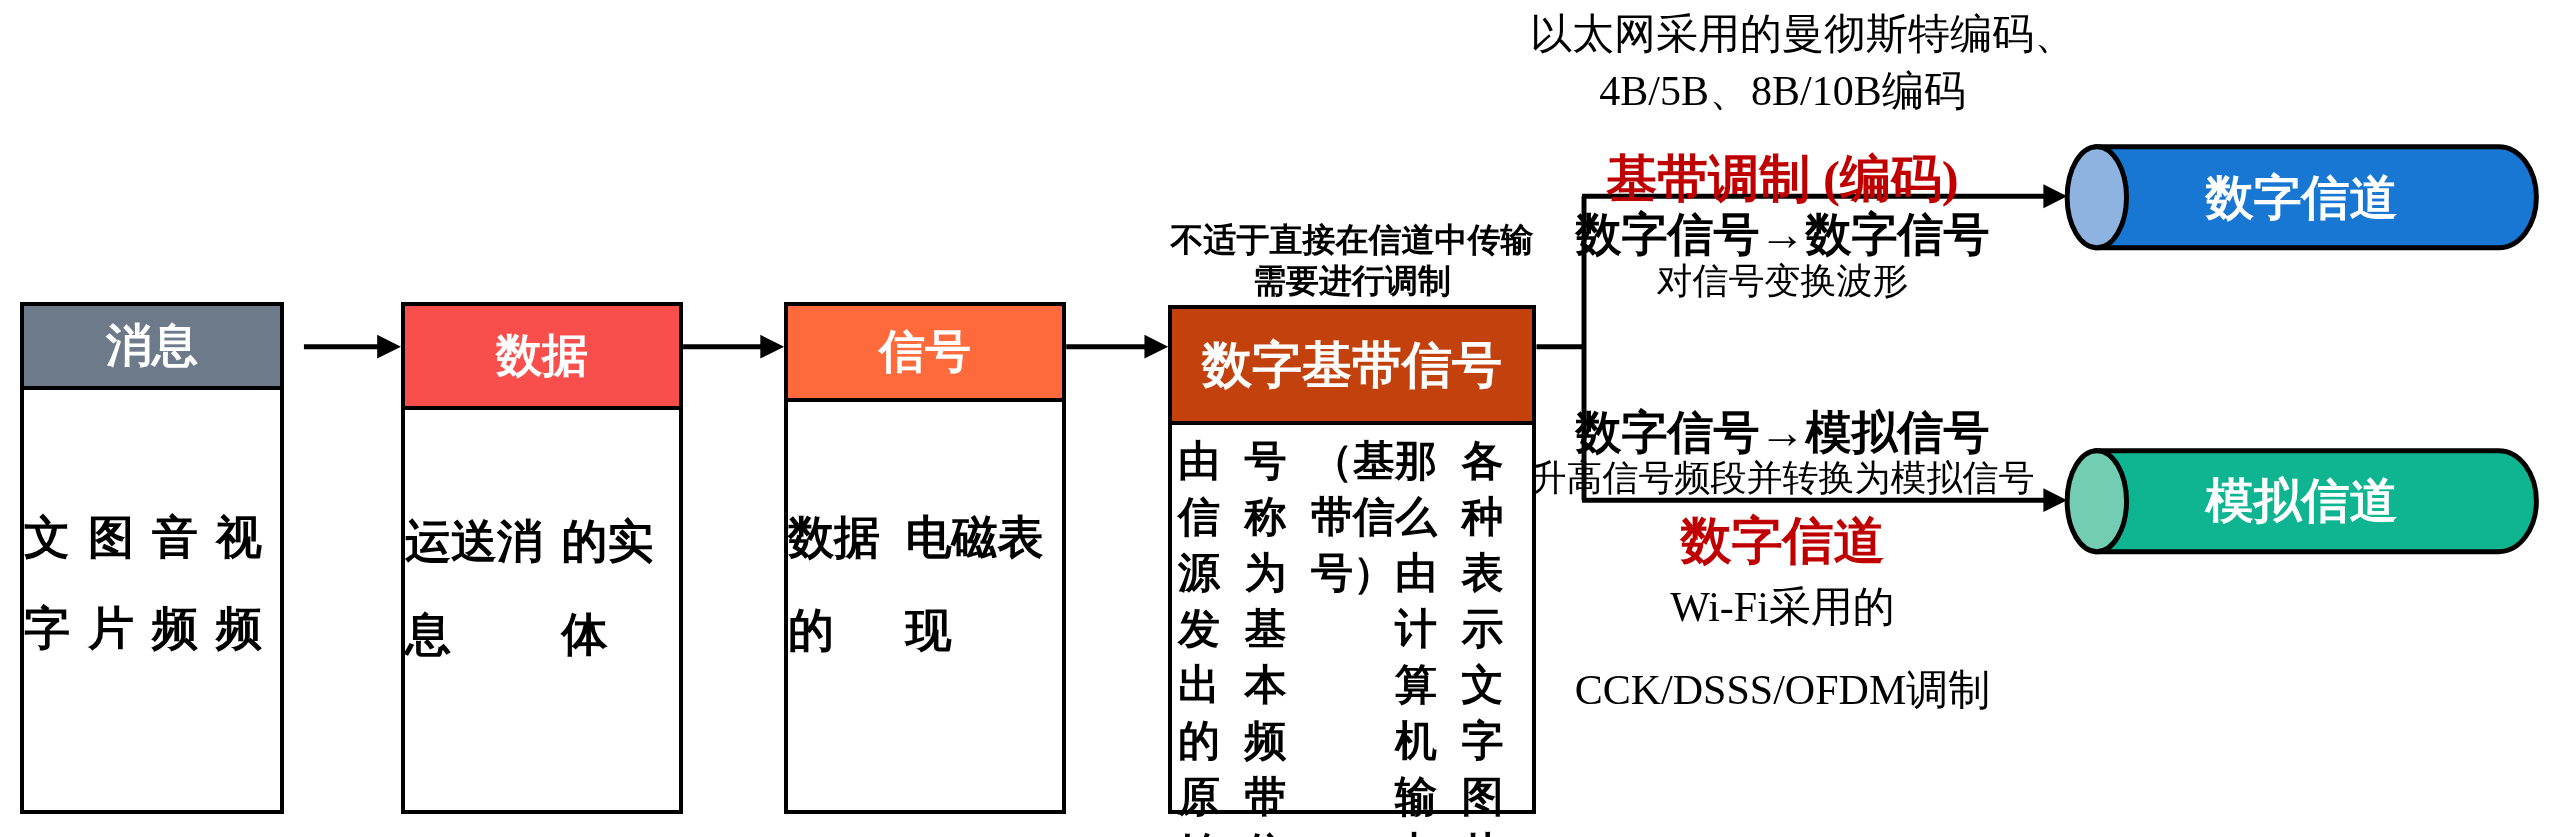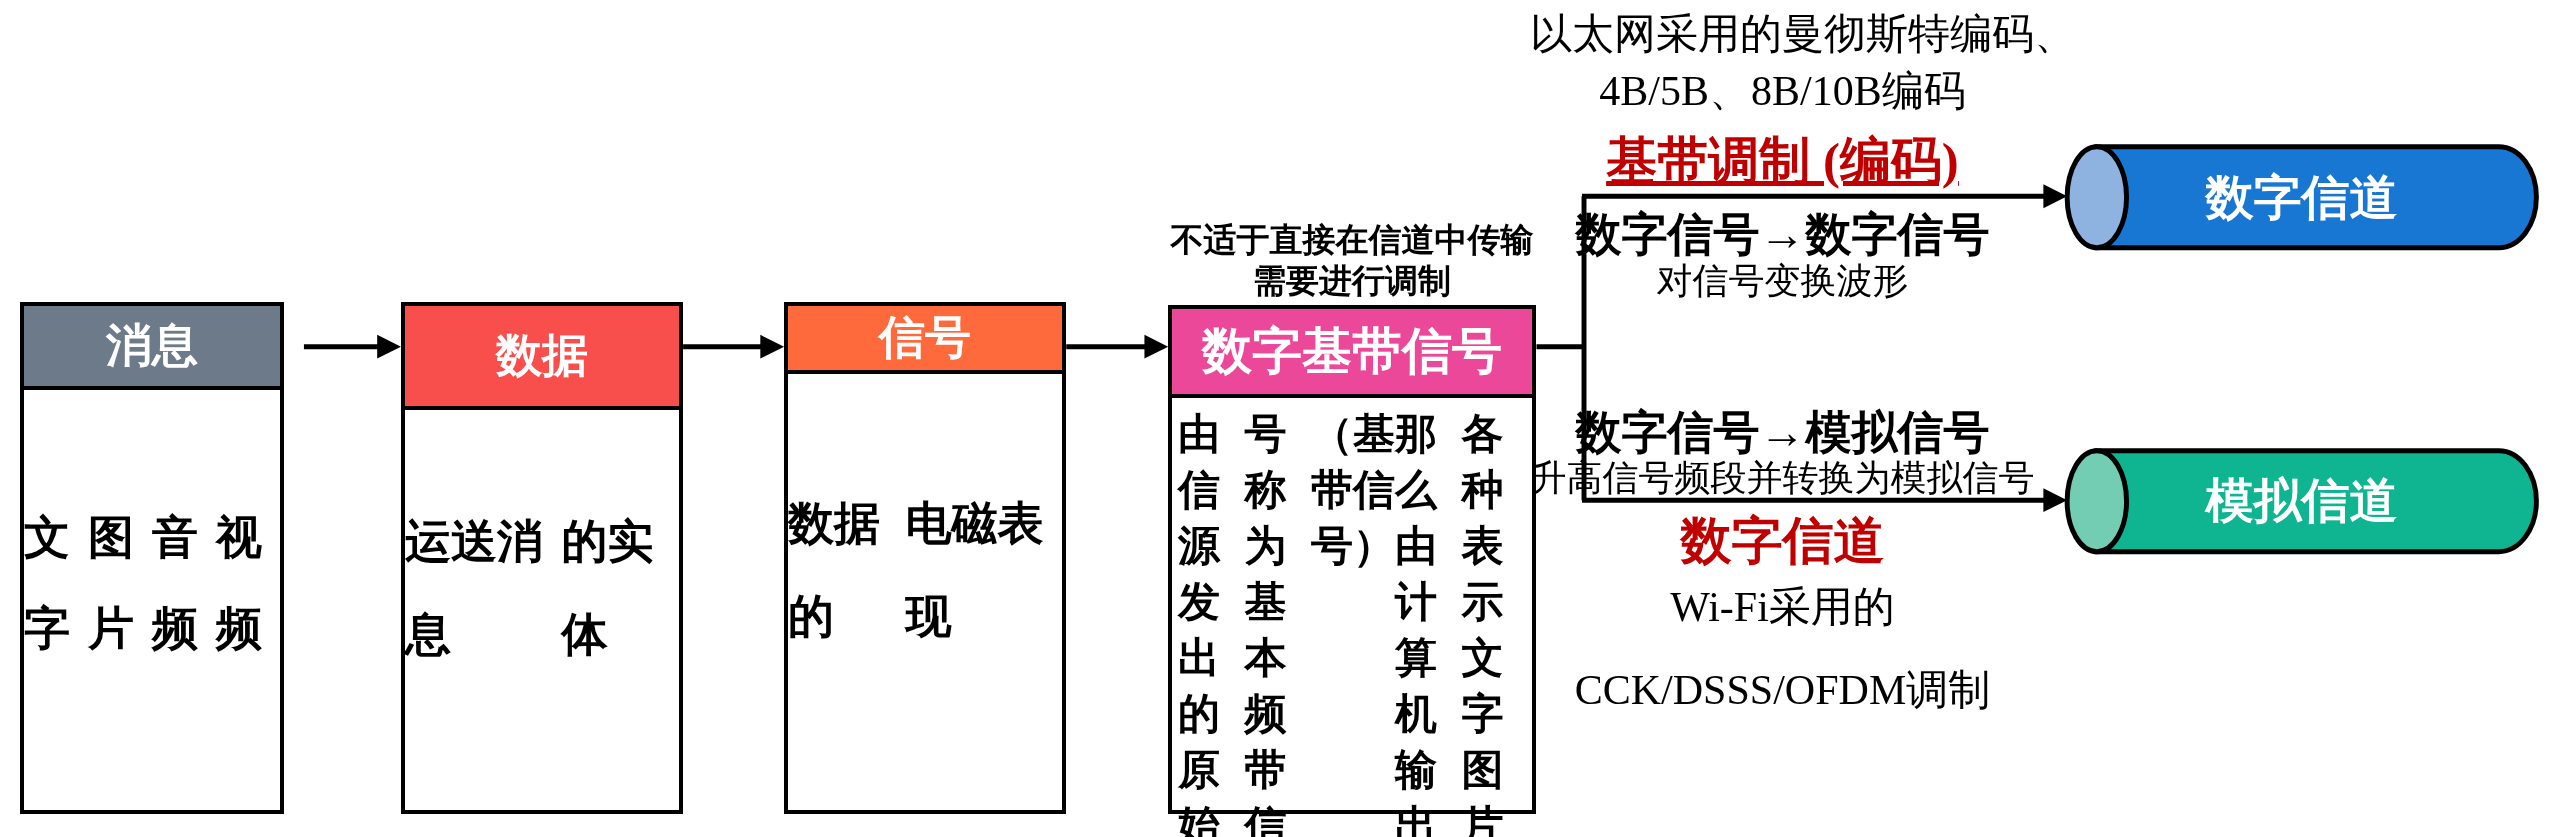--- a/index.html
+++ b/index.html
@@ -22,22 +22,22 @@
   .box-header{
     width:100%;
     display:flex;align-items:center;justify-content:center;
     color:#fff;font-weight:bold;font-size:46px;
     border-bottom:4px solid #000;
     box-sizing:border-box;
     flex:0 0 auto;
   }
   .hdr-gray{background:#6D7A89;height:84px;}
   .hdr-red{background:#F94F4C;height:104px;}
-  .hdr-orange{background:#FE6A3C;height:68px;}
-  .hdr-blue{background:#ec4899;height:89px;font-size:50px;}
+  .hdr-orange{background:#FE6A3C;height:96px;}
+  .hdr-blue{background:#c2410c;height:116px;font-size:50px;}
   .box-body{
     flex:1 1 auto;
     display:flex;
     align-items:center;justify-content:center;
     font-weight:bold;font-size:46px;
   }
   .body-lines-4{line-height:91px;padding-bottom:35px;}
   .body-lines-2{line-height:93px;padding-bottom:45px;}
   .body-long{
     align-items:flex-start;justify-content:flex-start;
@@ -121,21 +121,21 @@
       <div>各种表示文字图片音</div>
 
     </div>
   </div>
 
   <div class="note" style="top:218px;">不适于直接在信道中传输</div>
   <div class="note" style="top:259px;">需要进行调制</div>
 
   <div class="ann ann-big" style="top:6px;">以太网采用的曼彻斯特编码、</div>
   <div class="ann ann-big" style="top:63px;">4B/5B、8B/10B编码</div>
-  <div class="ann ann-red" style="top:127px;text-decoration:underline;">基带调制 (编码)</div>
+  <div class="ann ann-red" style="top:145px;">基带调制 (编码)</div>
   <div class="ann ann-bold" style="top:204px;">数字信号→数字信号</div>
   <div class="ann ann-small" style="top:257px;">对信号变换波形</div>
 
   <div class="ann ann-bold" style="top:402px;">数字信号→模拟信号</div>
   <div class="ann ann-small" style="top:454px;">升高信号频段并转换为模拟信号</div>
   <div class="ann ann-red" style="top:507px;">数字信道</div>
   <div class="ann ann-big" style="top:579px;">Wi-Fi采用的</div>
   <div class="ann ann-big" style="top:631px;margin-top:31px;">CCK/DSSS/OFDM调制</div>
 
   <div class="cyl-label" style="top:147px;">数字信道</div>

